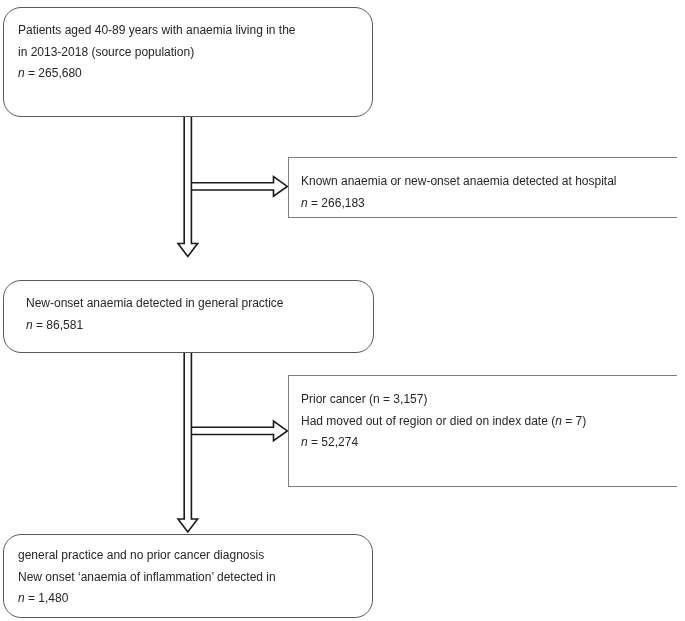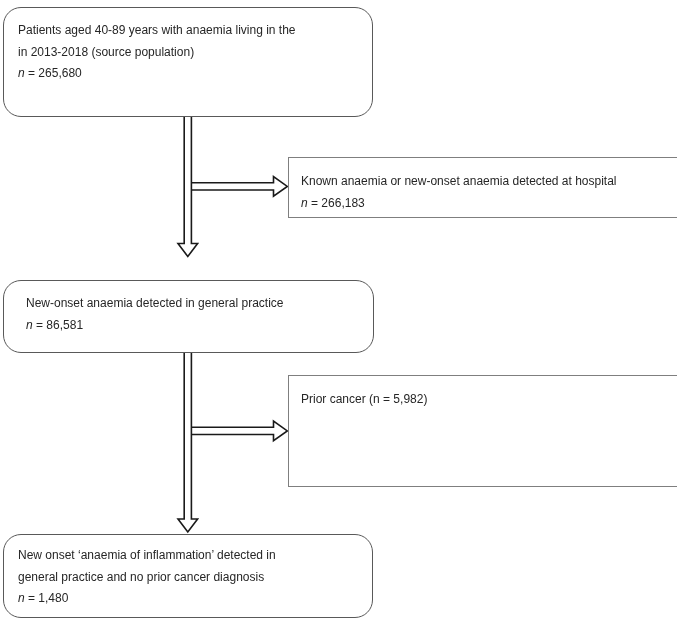--- a/index.html
+++ b/index.html
@@ -78,22 +78,24 @@
     <div class="line"><span>Known anaemia or new-onset anaemia detected at hospital</span></div>
     <div class="line"><span class="it">n</span><span> = 266,183</span></div>
   </div>
 
   <div class="box rounded b3">
     <div class="line"><span>New-onset anaemia detected in general practice</span></div>
     <div class="line"><span class="it">n</span><span> = 86,581</span></div>
   </div>
 
   <div class="box rect b4">
-    <div class="line"><span>Prior cancer (n = 5,982)</span></div>
+    <div class="line"><span>Prior cancer (n = 3,157)</span></div>
+    <div class="line"><span>Had moved out of region or died on index date (</span><span class="it">n</span><span> = 7)</span></div>
+    <div class="line"><span class="it">n</span><span> = 52,274</span></div>
   </div>
 
   <div class="box rounded b5">
+    <div class="line"><span>general practice and no prior cancer diagnosis</span></div>
     <div class="line"><span>New onset ‘anaemia of inflammation’ detected in</span></div>
-    <div class="line"><span>general practice and no prior cancer diagnosis</span></div>
     <div class="line"><span class="it">n</span><span> = 1,480</span></div>
   </div>
 
 </div>
 
 </body></html>

